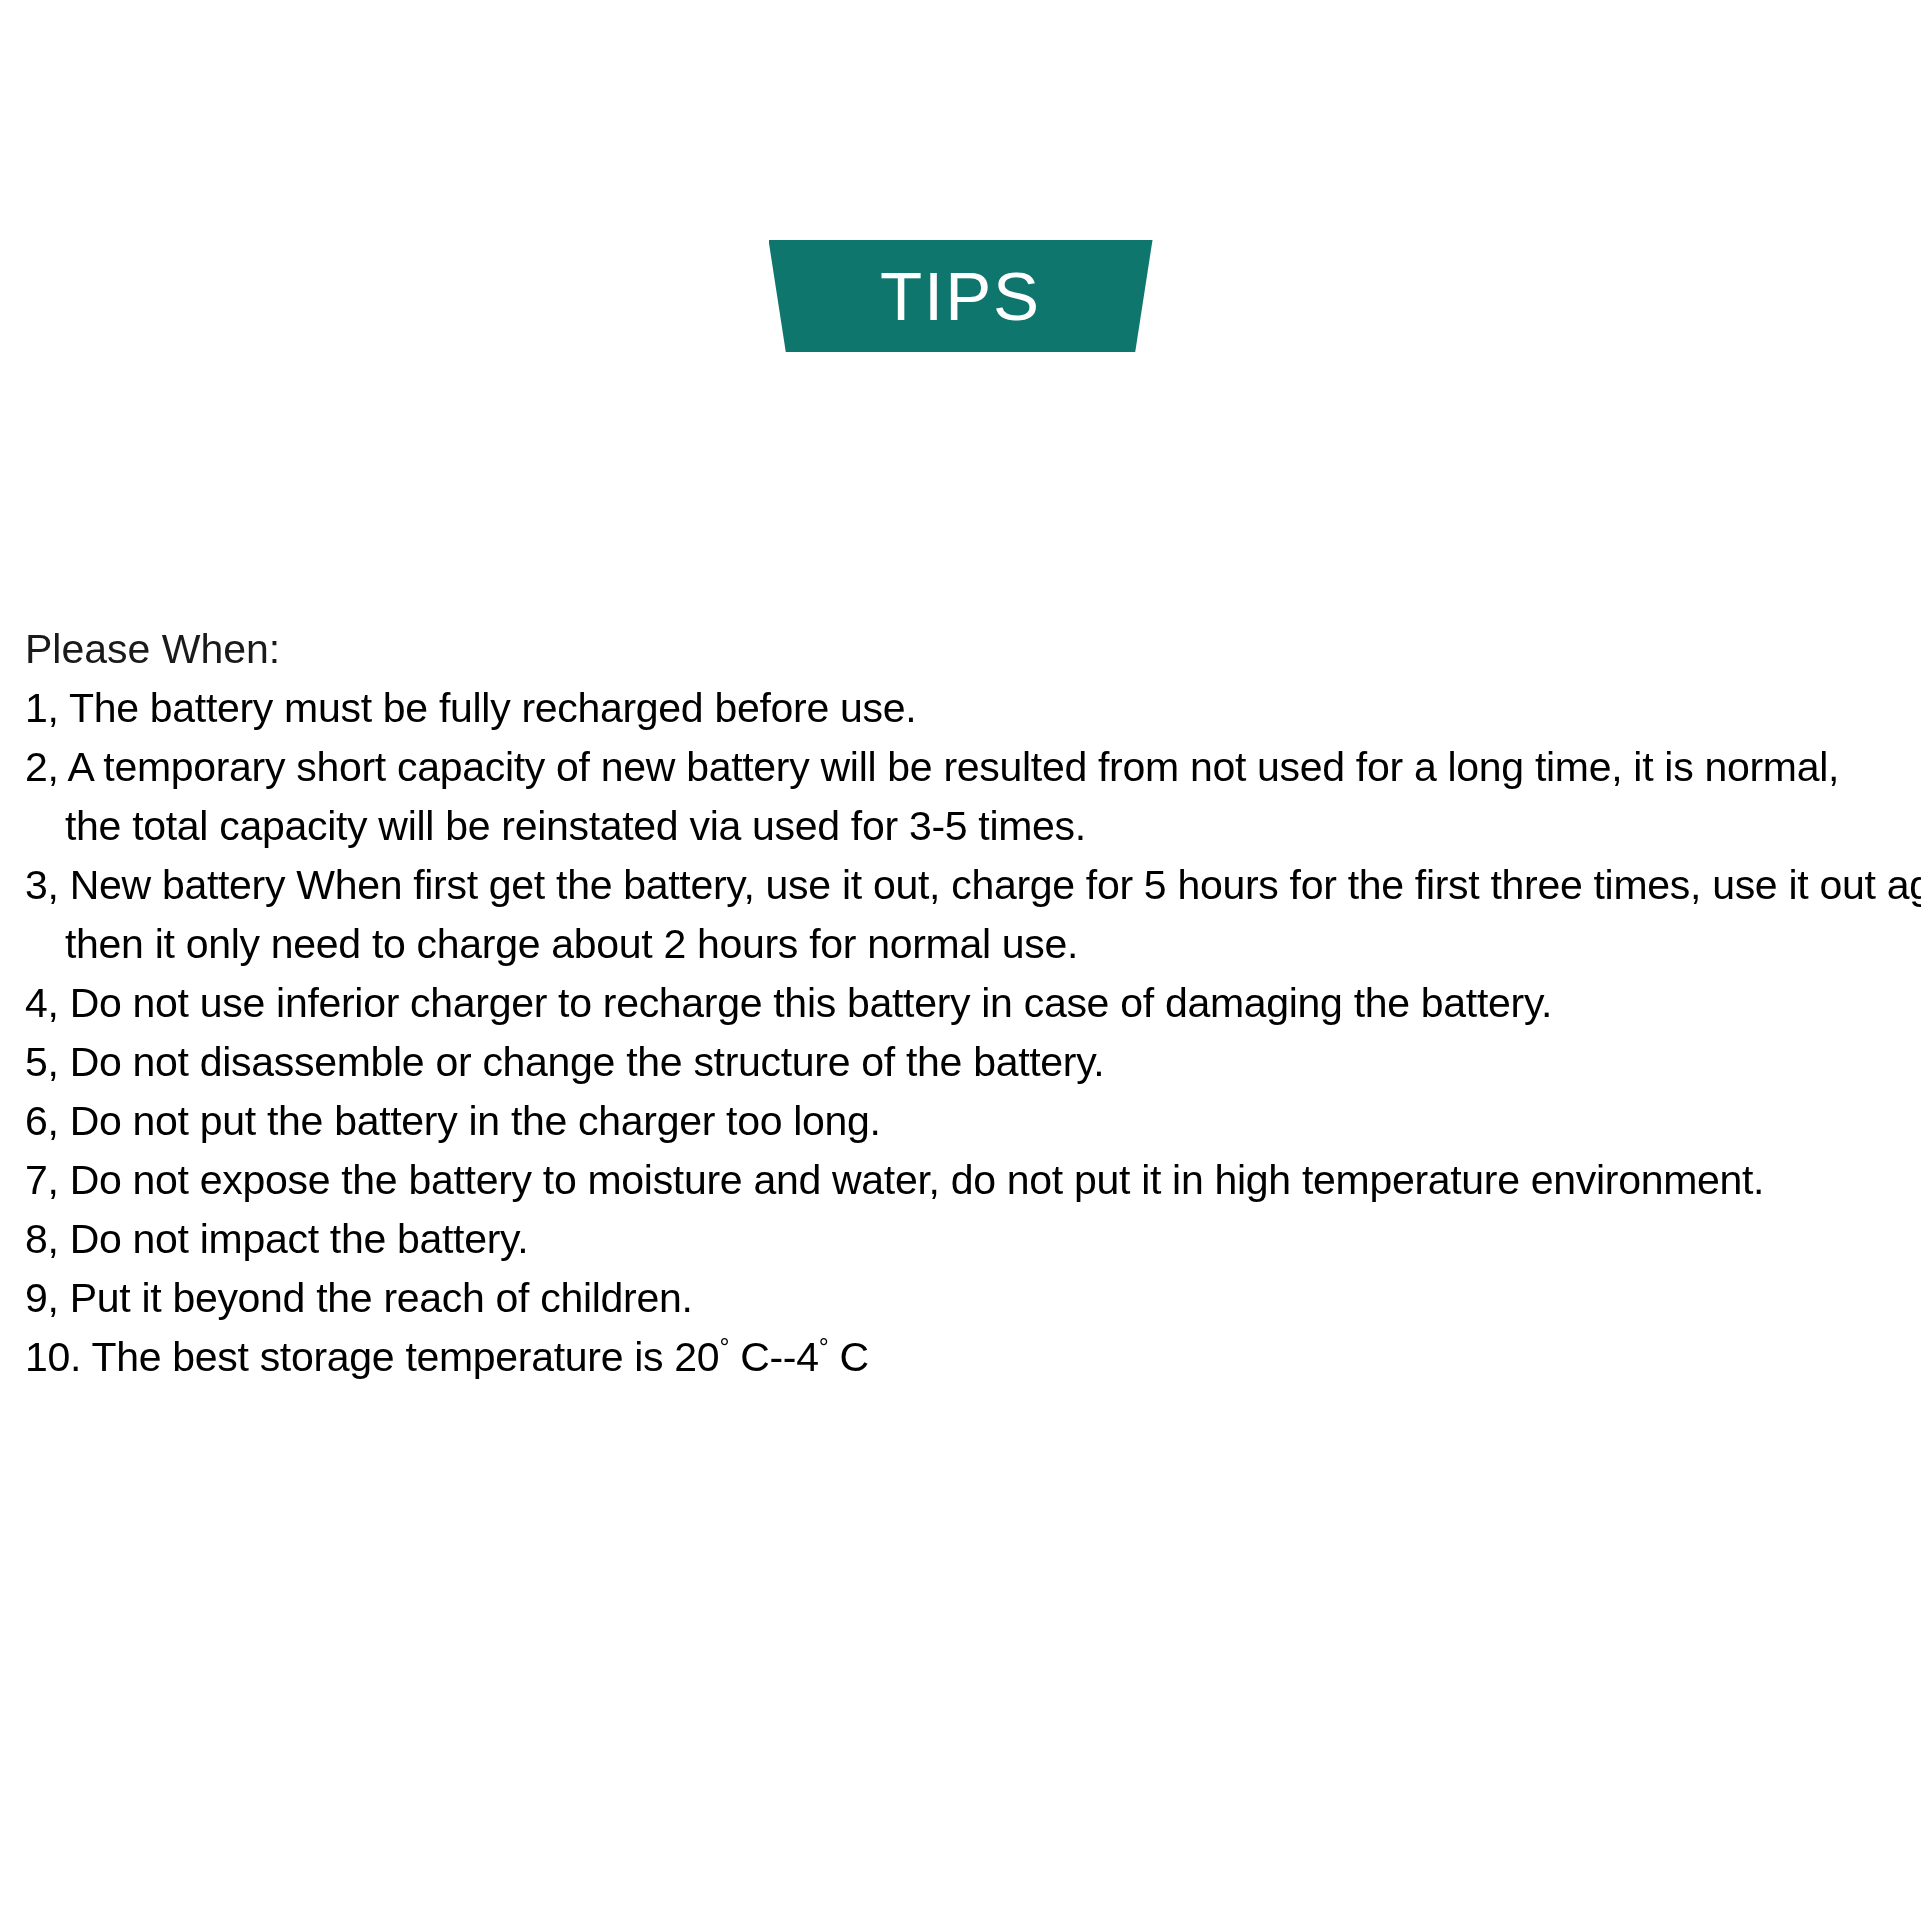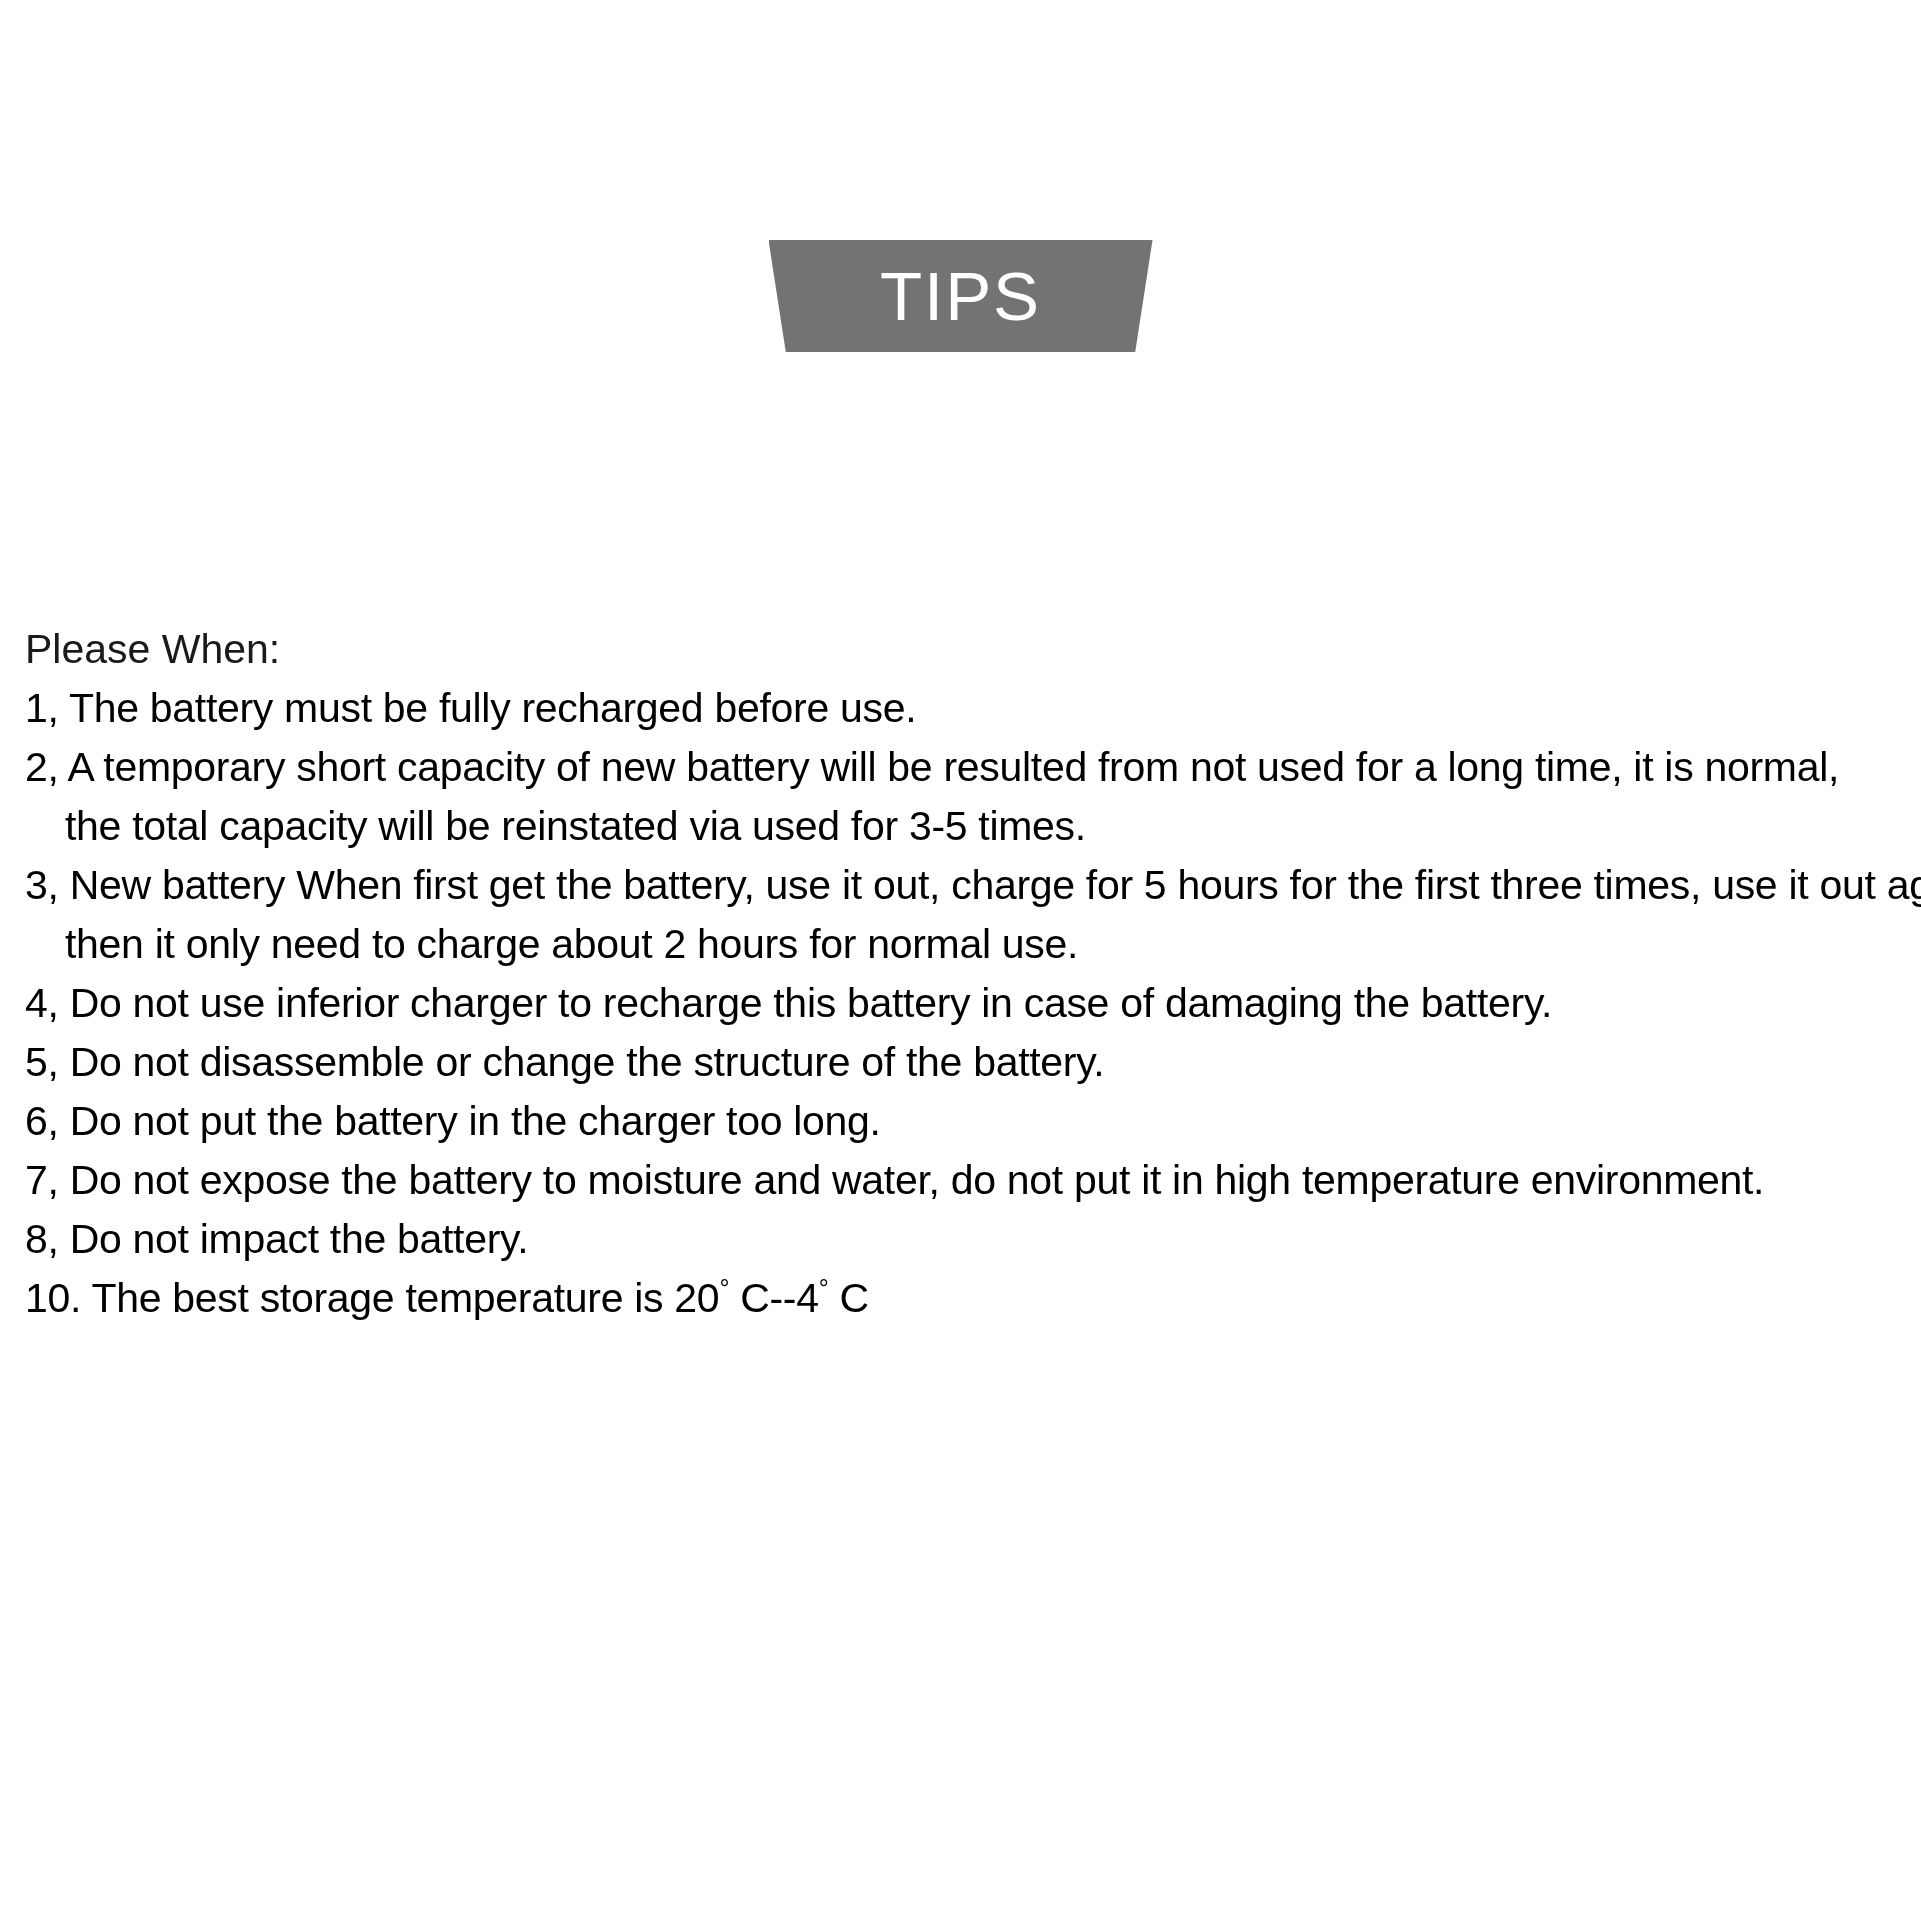--- a/index.html
+++ b/index.html
@@ -28,21 +28,21 @@
     position: absolute;
     top: 240px;
     left: 0;
     width: 1921px;
     display: flex;
     justify-content: center;
   }
   .banner {
     width: 384px;
     height: 112px;
-    background: #737373;
+    background: #0f766e;
     display: flex;
     align-items: center;
     justify-content: center;
     
     clip-path: polygon(0% 0%, 100% 0%, 95.5% 100%, 4.5% 100%);
   }
   .banner-text {
     color: #ffffff;
     font-size: 69px;
     line-height: 1;
@@ -98,18 +98,19 @@
     <div class="note-line">1, The battery must be fully recharged before use.</div>
     <div class="note-line">2, A temporary short capacity of new battery will be resulted from not used for a long time, it is normal,</div>
     <div class="note-line indent">the total capacity will be reinstated via used for 3-5 times.</div>
     <div class="note-line">3, New battery When first get the battery, use it out, charge for 5 hours for the first three times, use it out again,</div>
     <div class="note-line indent">then it only need to charge about 2 hours for normal use.</div>
     <div class="note-line">4, Do not use inferior charger to recharge this battery in case of damaging the battery.</div>
     <div class="note-line">5, Do not disassemble or change the structure of the battery.</div>
     <div class="note-line">6, Do not put the battery in the charger too long.</div>
     <div class="note-line">7, Do not expose the battery to moisture and water, do not put it in high temperature environment.</div>
     <div class="note-line">8, Do not impact the battery.</div>
+    <div class="note-line">9, Put it beyond the reach of children.</div>
 
     <div class="note-line"><span>10. The best storage temperature is 20</span><span class="deg">°</span><span> C--4</span><span class="deg">°</span><span> C</span></div>
   </div>
 
 </div>
 
 
 </body></html>

